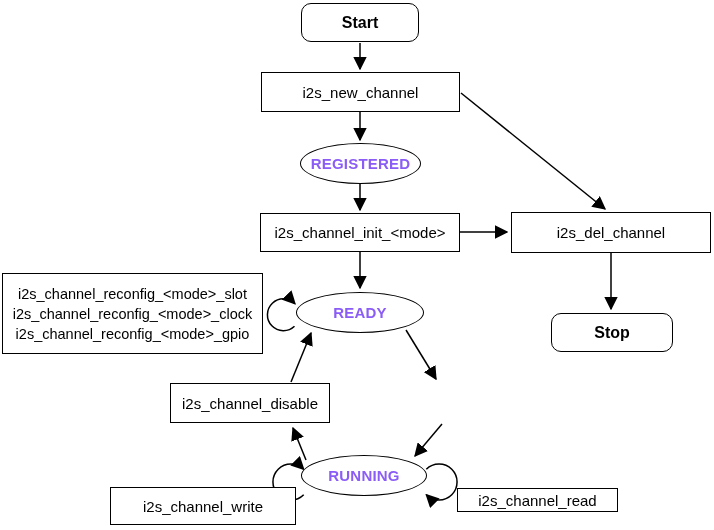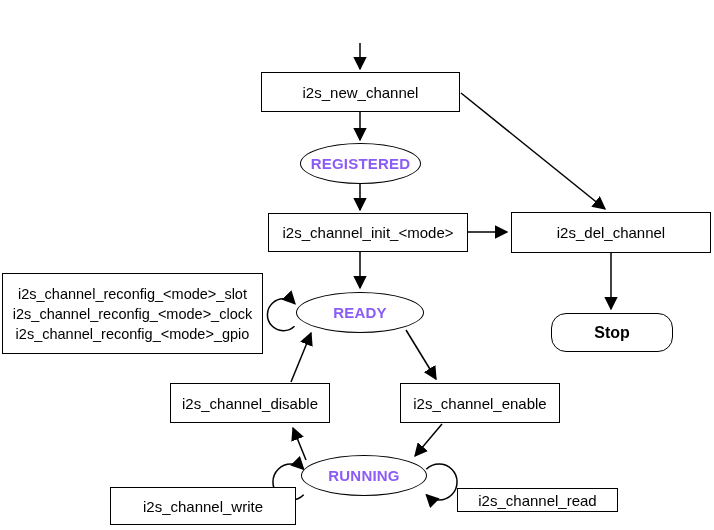--- a/index.html
+++ b/index.html
@@ -25,23 +25,23 @@
     white-space:nowrap;
   }
   .terminal{border-radius:10px;font-weight:700;font-size:16px;}
   .ellipse{border-radius:50%;}
   .state-label{color:#8b5cf6;font-weight:700;font-size:15px;letter-spacing:.2px;}
   .multiline{flex-direction:column;line-height:20px;font-size:14.5px;}
   
   #n-start   {left:301px;top:3px;  width:118px;height:39px;}
   #n-new     {left:261px;top:72px; width:199px;height:40px;}
   #n-reg     {left:300px;top:143px;width:121px;height:41px;}
-  #n-init    {left:268px;top:213px;width:200px;height:39px;}
+  #n-init    {left:260px;top:213px;width:200px;height:39px;}
   #n-del     {left:511px;top:212px;width:200px;height:41px;}
-  #n-stop    {left:551px;top:313px;width:122px;height:39px;border-radius:15px;}
+  #n-stop    {left:551px;top:313px;width:122px;height:39px;}
   #n-reconfig{left:2px;  top:273px;width:261px;height:81px;}
   #n-ready   {left:296px;top:292px;width:128px;height:41px;}
   #n-disable {left:170px;top:383px;width:160px;height:40px;}
   #n-enable  {left:400px;top:383px;width:160px;height:40px;}
   #n-running {left:301px;top:455px;width:126px;height:41px;}
   #n-write   {left:110px;top:487px;width:186px;height:38px;}
   #n-read    {left:457px;top:488px;width:161px;height:24px;}
 </style>
 </head>
 <body>
@@ -65,20 +65,23 @@
       <path d="M294.5,326.3 A16,16 0 1 1 295,303.7" marker-end="url(#arrow)"></path>
       <path d="M291,382 L311,333" marker-end="url(#arrow)"></path>
       <path d="M406,330 L436,379" marker-end="url(#arrow)"></path>
       <path d="M442,424 L415,456" marker-end="url(#arrow)"></path>
       <path d="M306,460 L293,428" marker-end="url(#arrow)"></path>
       <path d="M303.7,494.7 A18,18 0 1 1 303.7,469.3" marker-end="url(#arrow)"></path>
       <path d="M426.3,469.3 A18,18 0 1 1 426.3,494.7" marker-end="url(#arrow)"></path>
     </g>
   </svg>
 
+  <div id="n-start" class="node terminal">
+    <span>Start</span>
+  </div>
 
   <div id="n-new" class="node">
     <span>i2s_new_channel</span>
   </div>
 
   <div id="n-reg" class="node ellipse">
     <span class="state-label">REGISTERED</span>
   </div>
 
   <div id="n-init" class="node">
@@ -100,23 +103,20 @@
   </div>
 
   <div id="n-ready" class="node ellipse">
     <span class="state-label">READY</span>
   </div>
 
   <div id="n-disable" class="node">
     <span>i2s_channel_disable</span>
   </div>
 
-  <div id="n-enable" class="node">
-    <span>i2s_channel_enable</span>
-  </div>
 
   <div id="n-running" class="node ellipse">
     <span class="state-label">RUNNING</span>
   </div>
 
   <div id="n-write" class="node">
     <span>i2s_channel_write</span>
   </div>
 
   <div id="n-read" class="node">

